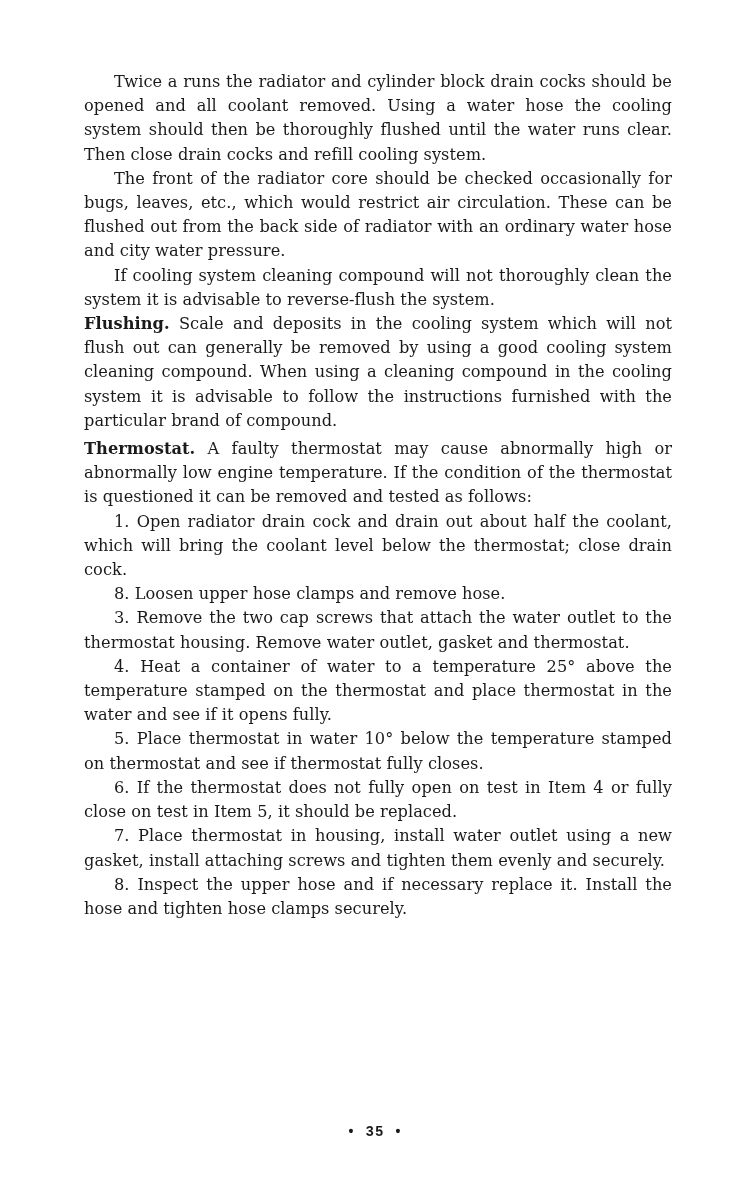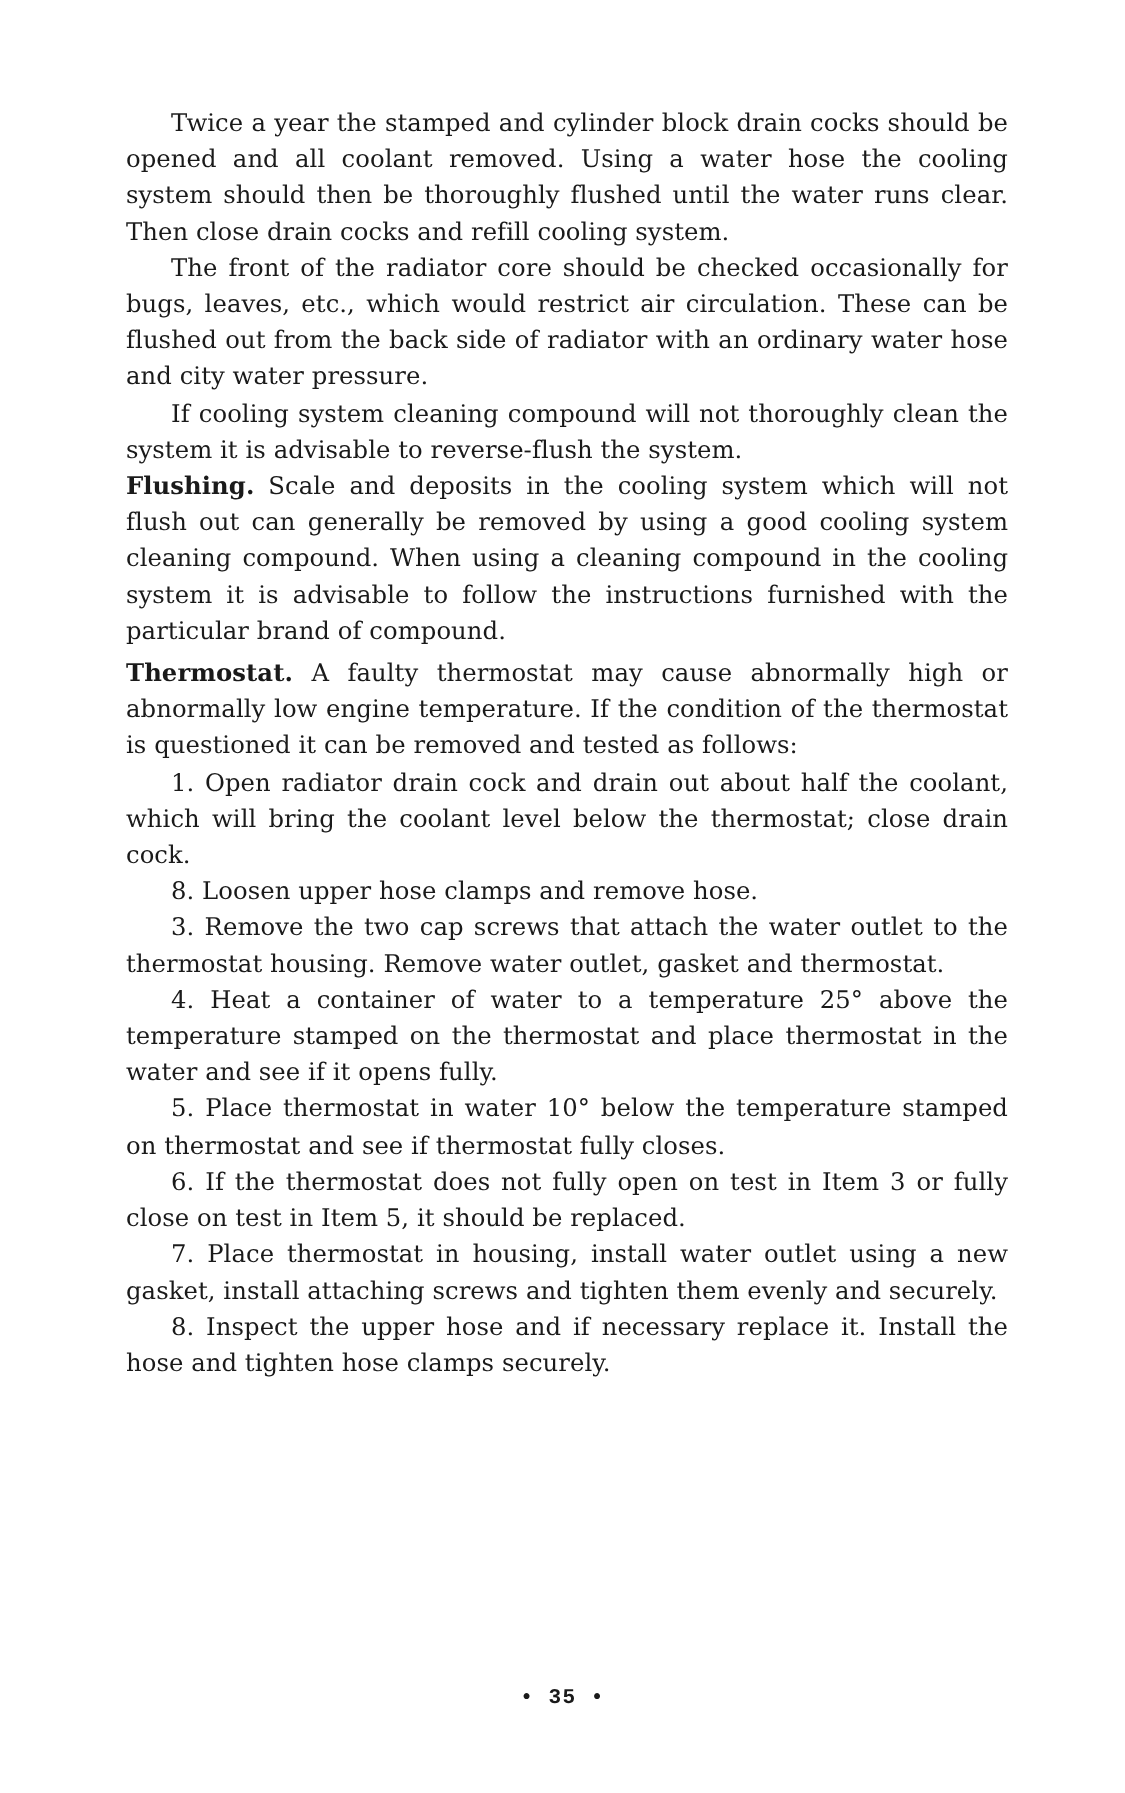--- a/index.html
+++ b/index.html
@@ -50,34 +50,34 @@
       font-size: 14px;
       font-weight: bold;
       letter-spacing: 1px;
       font-family: Liberation Mono, monospace;
     }
   </style>
 </head>
 <body>
 
 <div class="page">
-  <p class="p indent">Twice a year the stamped and cylinder block drain cocks should be opened and all coolant removed. Using a water hose the cooling system should then be thoroughly flushed until the water runs clear. Then close drain cocks and refill cooling system.</p>
+  <p class="p indent">Twice a runs the radiator and cylinder block drain cocks should be opened and all coolant removed. Using a water hose the cooling system should then be thoroughly flushed until the water runs clear. Then close drain cocks and refill cooling system.</p>
   <p class="p indent">The front of the radiator core should be checked occasionally for bugs, leaves, etc., which would restrict air circulation. These can be flushed out from the back side of radiator with an ordinary water hose and city water pressure.</p>
 
 
   <p class="p indent">If cooling system cleaning compound will not thoroughly clean the system it is advisable to reverse-flush the system.</p>
   <p class="p"><span class="run-in">Flushing.</span><span> Scale and deposits in the cooling system which will not flush out can generally be removed by using a good cooling system cleaning compound. When using a cleaning compound in the cooling system it is advisable to follow the instructions furnished with the particular brand of compound.</span></p>
 
   <div class="gap-small"></div>
 
   <p class="p"><span class="run-in">Thermostat.</span><span> A faulty thermostat may cause abnormally high or abnormally low engine temperature. If the condition of the thermostat is questioned it can be removed and tested as follows:</span></p>
 
   <p class="p indent">1. Open radiator drain cock and drain out about half the coolant, which will bring the coolant level below the thermostat; close drain cock.</p>
   <p class="p indent">8. Loosen upper hose clamps and remove hose.</p>
   <p class="p indent">3. Remove the two cap screws that attach the water outlet to the thermostat housing. Remove water outlet, gasket and thermostat.</p>
   <p class="p indent">4. Heat a container of water to a temperature 25° above the temperature stamped on the thermostat and place thermostat in the water and see if it opens fully.</p>
   <p class="p indent">5. Place thermostat in water 10° below the temperature stamped on thermostat and see if thermostat fully closes.</p>
-  <p class="p indent">6. If the thermostat does not fully open on test in Item 3 or fully close on test in Item 5, it should be replaced.</p>
+  <p class="p indent">6. If the thermostat does not fully open on test in Item 4 or fully close on test in Item 5, it should be replaced.</p>
   <p class="p indent">7. Place thermostat in housing, install water outlet using a new gasket, install attaching screws and tighten them evenly and securely.</p>
   <p class="p indent">8. Inspect the upper hose and if necessary replace it. Install the hose and tighten hose clamps securely.</p>
 </div>
 
 <div class="page-number">• 35 •</div>
 
 </body></html>

